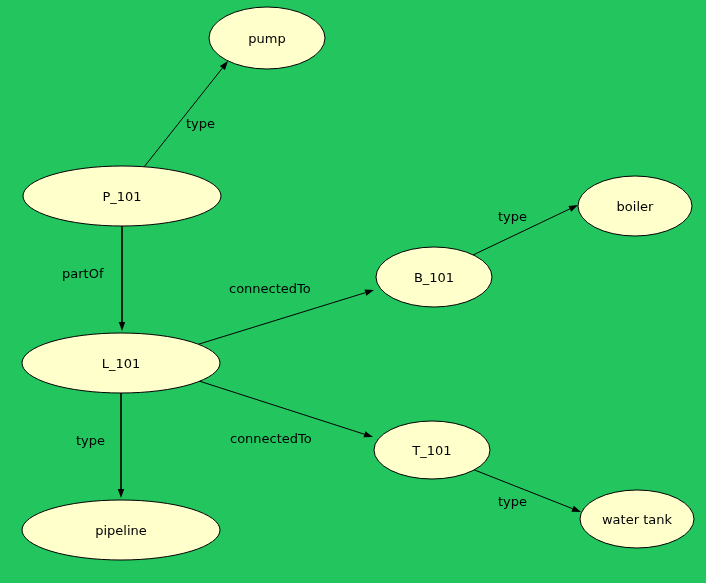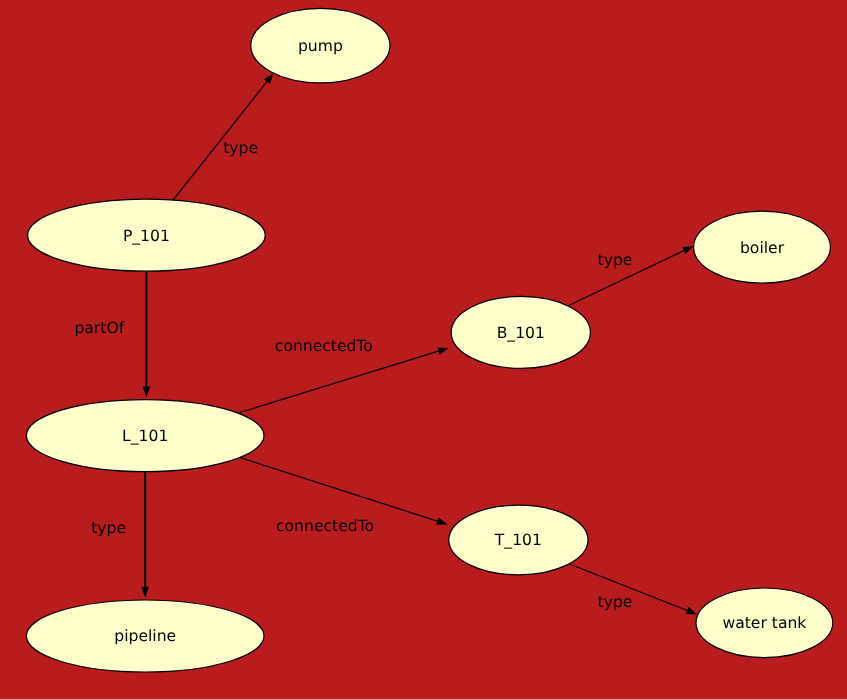--- a/index.html
+++ b/index.html
@@ -11,21 +11,21 @@
   body {
     width: 706px;
     height: 583px;
     font-family: "DejaVu Sans", sans-serif;
     overflow: hidden;
   }
   #graph-canvas {
     position: relative;
     width: 706px;
     height: 583px;
-    background: #b91c1c;
+    background: #22c55e;
   }
   #graph-svg {
     position: absolute;
     top: 0;
     left: 0;
     width: 706px;
     height: 583px;
   }
   .node-ellipse {
     stroke: #000000;

